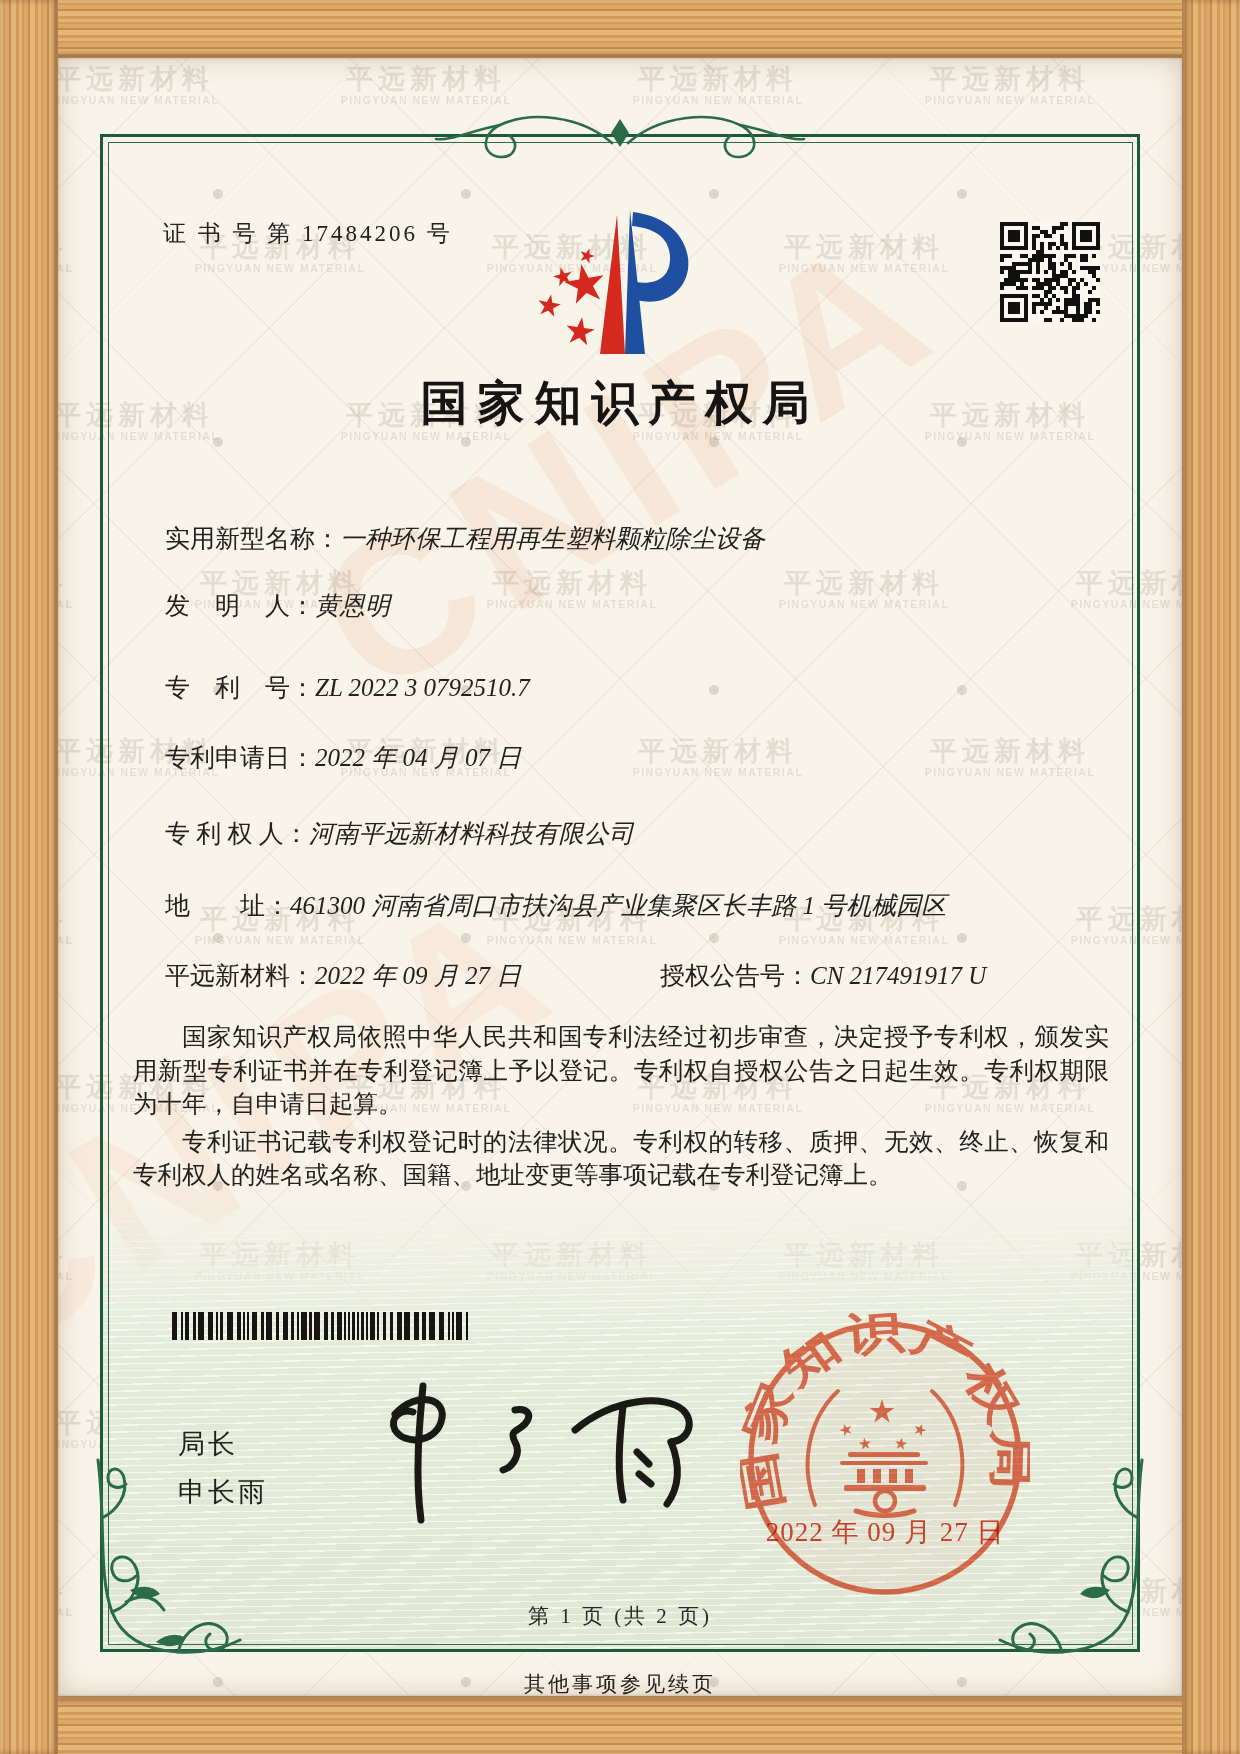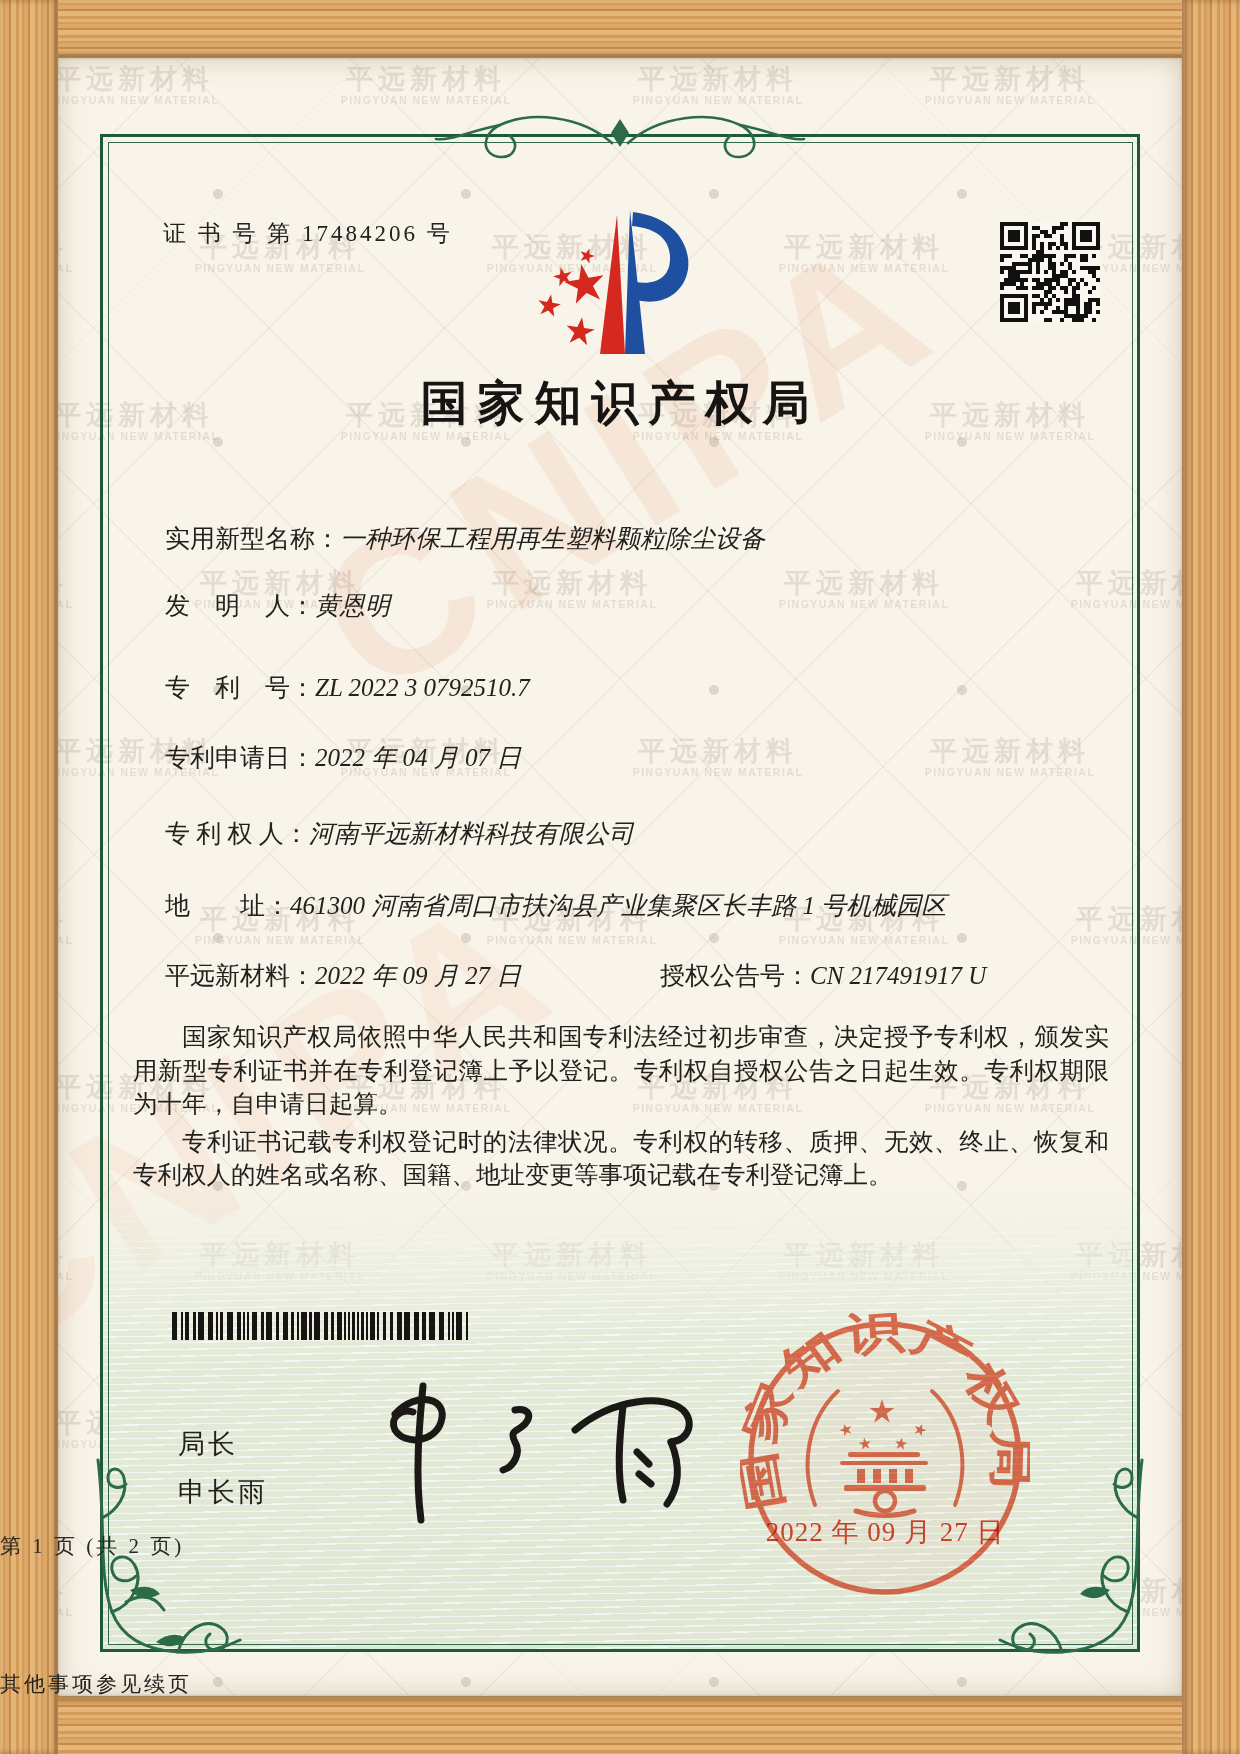--- a/index.html
+++ b/index.html
@@ -75,22 +75,22 @@
   .bar{position:absolute;top:0;bottom:0;background:#171411;}
 
   .director{position:absolute;left:178px;top:1420px;font-size:27px;line-height:48px;color:#23211e;letter-spacing:3px;}
   .signature{position:absolute;left:365px;top:1372px;width:350px;height:165px;}
 
   .seal{position:absolute;left:740px;top:1313px;width:290px;height:290px;opacity:.93;mix-blend-mode:multiply;}
   .seal text{font-size:45px;font-weight:bold;fill:#e8664a;letter-spacing:2px;}
   .seal-date{position:absolute;left:728px;top:1514px;width:314px;text-align:center;font-size:27px;
     color:#df4a31;letter-spacing:1px;mix-blend-mode:multiply;}
 
-  .page-no{position:absolute;left:0;right:0;top:1532px;font-size:21px;letter-spacing:3px;color:#2a2826;}
-  .footer-note{position:absolute;left:0;right:0;top:1670px;text-align:left;font-size:21px;letter-spacing:3px;color:#23211e;}
+  .page-no{position:absolute;left:0;right:0;top:1602px;text-align:center;font-size:21px;letter-spacing:3px;color:#2a2826;}
+  .footer-note{position:absolute;left:0;right:0;top:1670px;text-align:center;font-size:21px;letter-spacing:3px;color:#23211e;}
 </style>
 </head>
 <body>
 
 <div class="page">
 
   <div class="wood wood-top"></div>
   <div class="wood wood-bottom"></div>
   <div class="wood wood-left"></div>
   <div class="wood wood-right"></div>

